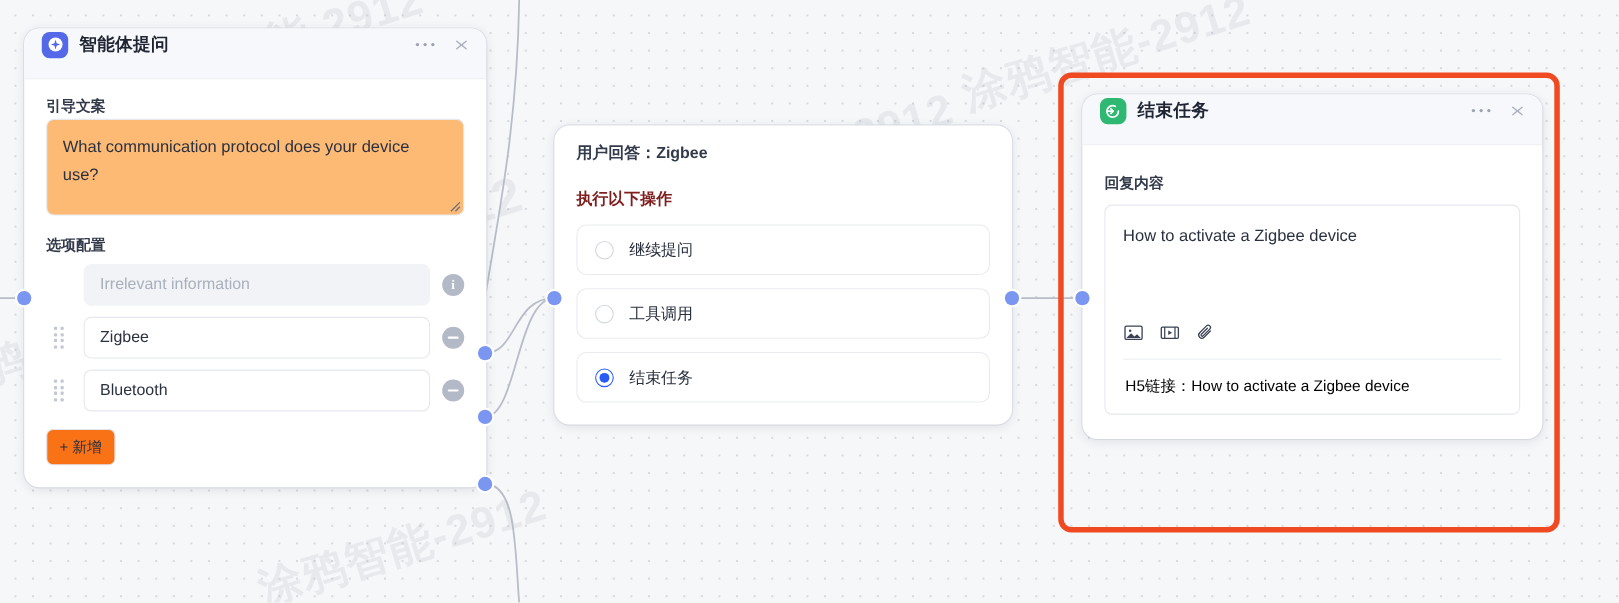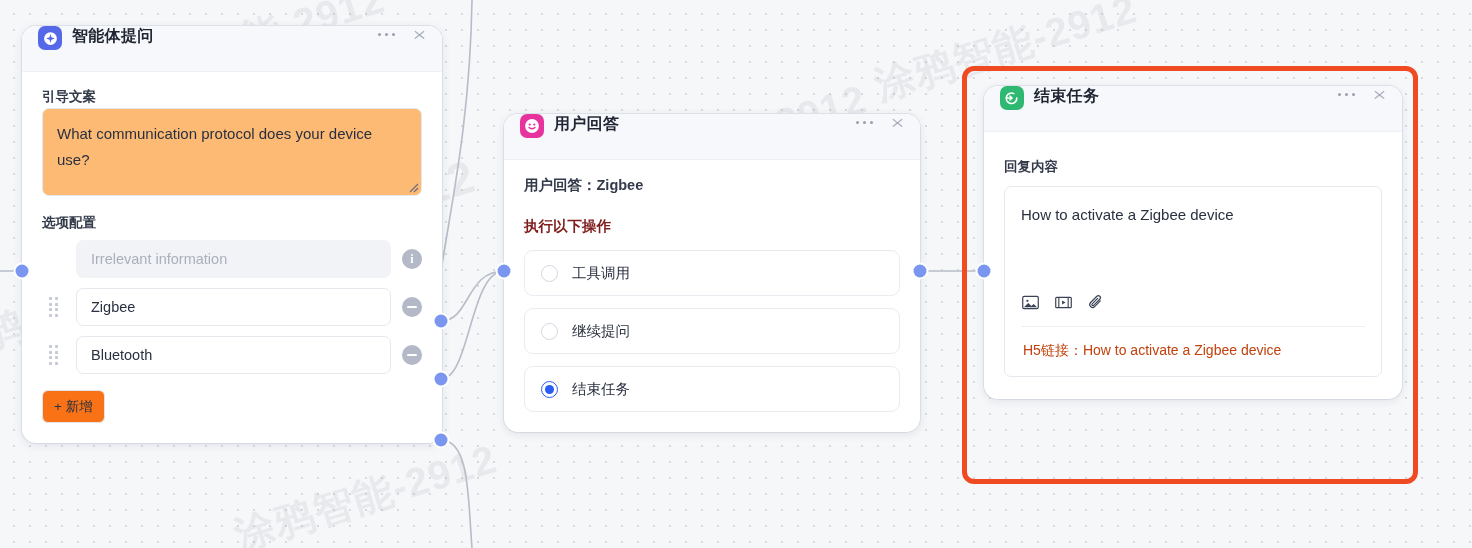--- a/index.html
+++ b/index.html
@@ -61,21 +61,21 @@
     background: #ffffff;
     border-radius: 14px;
     box-shadow: 0 2px 10px rgba(28,40,70,0.10), 0 0 0 1px rgba(225,228,235,0.9);
     overflow: hidden;
     z-index: 4;
   }
   .node-head {
     height: 46px;
     background: #f7f8fb;
     display: flex;
-    align-items: flex-start;
+    align-items: center;
     padding: 0 14px 16px 16px;
     box-sizing: border-box;
     border-bottom: 1px solid #eef0f4;
   }
   .node-icon {
     width: 24px; height: 24px;
     border-radius: 7px;
     flex: 0 0 auto;
     display: flex;
     align-items: center;
@@ -282,21 +282,21 @@
   .reply-tools {
     display: flex;
     align-items: center;
     gap: 14px;
     padding: 4px 0 14px 0;
   }
   .tool-ico { cursor: pointer; line-height: 0; }
   .reply-sep { height: 1px; background: #eceef2; }
   .h5-row {
     font-size: 14px;
-    color: #c2410c;
+    color: #000000;
     padding: 15px 2px 16px 2px;
   }
   .h5-row .h5k { font-weight: 400; }
 </style>
 </head>
 <body>
 
 <div id="canvas">
 
   <div class="wm" style="left:118px; top:10px;">涂鸦智能-2912</div>
@@ -405,55 +405,31 @@
         <div class="round-btn">
             <span class="minus-bar"></span>
           </div>
       </div>
 
       <div class="add-btn">+ 新增</div>
     </div>
   </div>
 
   <div class="node" id="node-answer">
-    <div class="node-head">
-      <div class="node-icon" style="background:#e6339e;">
-        <svg width="18" height="18" viewBox="0 0 24 24" aria-hidden="true">
-          <circle cx="12" cy="12" r="9.2" fill="#ffffff"></circle>
-          <circle cx="8.9" cy="10" r="1.5" fill="#e6339e"></circle>
-          <circle cx="15.1" cy="10" r="1.5" fill="#e6339e"></circle>
-          <path d="M8 14 Q12 17.6 16 14" stroke="#e6339e" stroke-width="1.9" fill="none" stroke-linecap="round"></path>
-        </svg>
-      </div>
-      <div class="node-title">用户回答</div>
-      <div class="head-tools">
-        <span class="dots-ico">
-            <i></i>
-            <i></i>
-            <i></i>
-          </span>
-        <span class="collapse-ico">
-          <svg width="17" height="17" viewBox="0 0 20 20">
-            <path d="M5 6.5 L10 10.5 L15 6.5" stroke="#aab0bd" stroke-width="1.5" fill="none" stroke-linecap="round"></path>
-            <path d="M5 14.5 L10 10.5 L15 14.5" stroke="#aab0bd" stroke-width="1.5" fill="none" stroke-linecap="round"></path>
-          </svg>
-        </span>
-      </div>
-    </div>
     <div class="node-body">
       <div class="kv-line">用户回答：Zigbee</div>
       <div class="op-title">执行以下操作</div>
 
       <div class="radio-row">
         <span class="radio"></span>
-        <span class="radio-label">工具调用</span>
+        <span class="radio-label">继续提问</span>
       </div>
       <div class="radio-row">
         <span class="radio"></span>
-        <span class="radio-label">继续提问</span>
+        <span class="radio-label">工具调用</span>
       </div>
       <div class="radio-row">
         <span class="radio on"></span>
         <span class="radio-label">结束任务</span>
       </div>
     </div>
   </div>
 
   <div id="sel-frame"></div>
 

